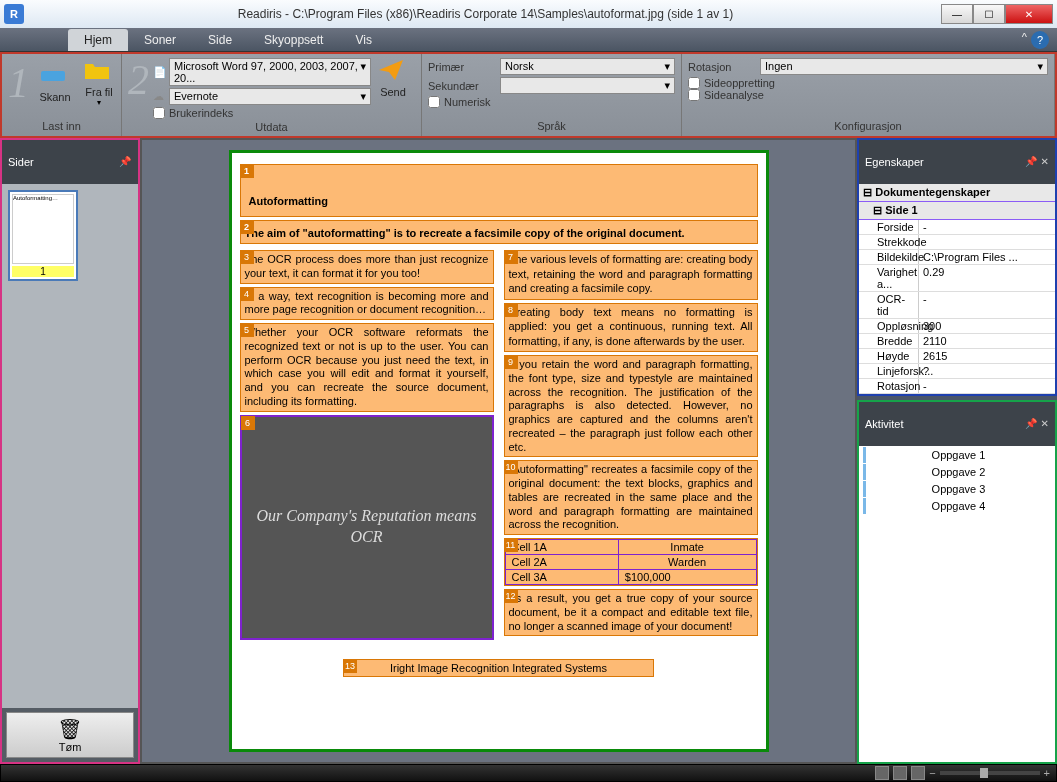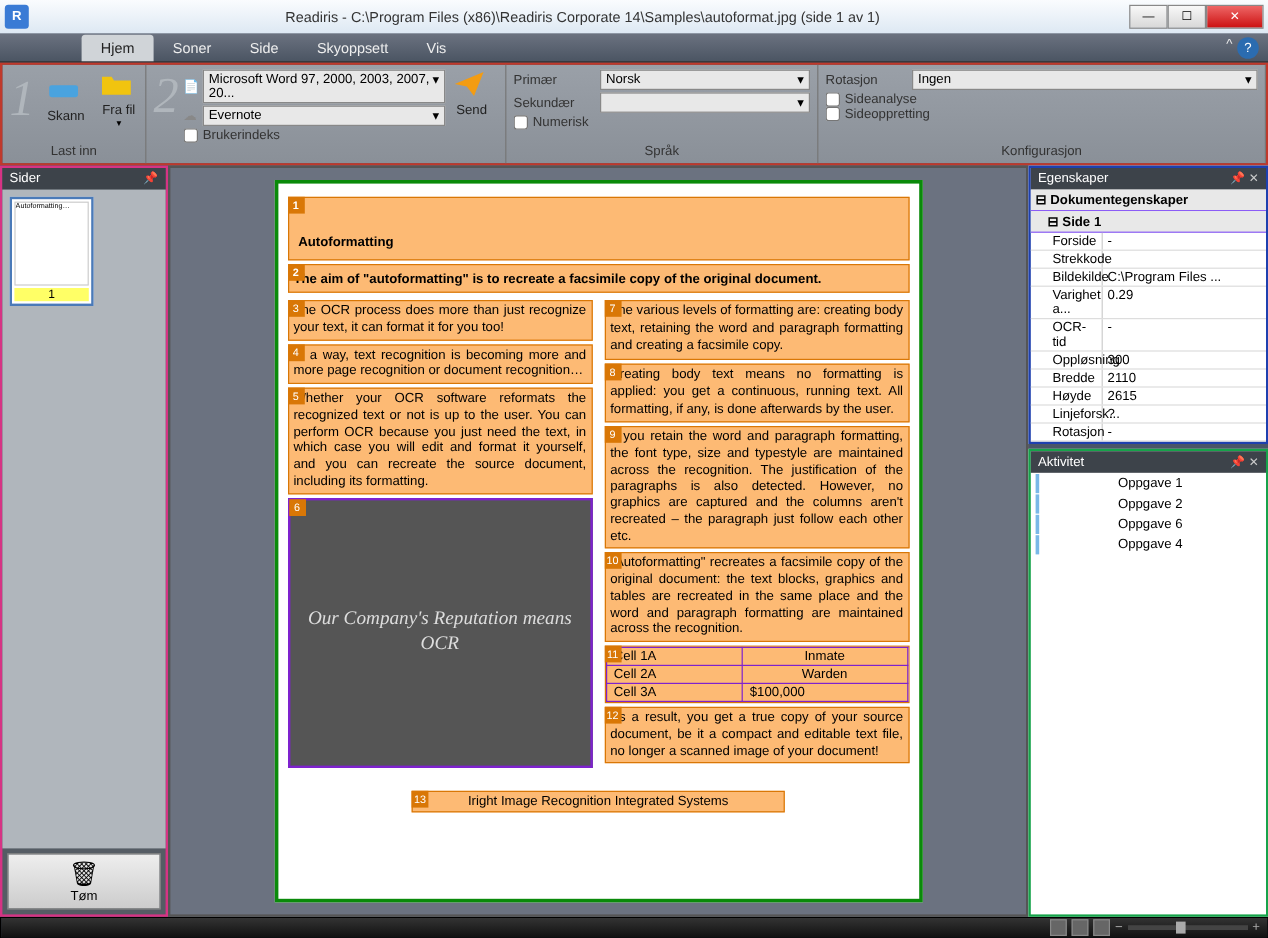--- a/index.html
+++ b/index.html
@@ -34,21 +34,21 @@
 .ribbon-field label { width: 72px; color: #333; font-size: 11px; }
 .ribbon-field .combo { background: #e8e8e8; border: 1px solid #888; padding: 1px 4px; flex: 1; min-width: 140px; font-size: 11px; display: flex; justify-content: space-between; }
 .chk { display: flex; align-items: center; gap: 4px; color: #333; font-size: 11px; }
 .chk input { width: 12px; height: 12px; }
 
 
 .main { display: flex; height: calc(782px - 28px - 24px - 86px - 18px); }
 
 
 .left-panel { width: 140px; border: 2px solid #d63384; display: flex; flex-direction: column; background: #555c64; }
-.panel-header { background: #3d434a; color: #fff; padding: 3px 6px; display: flex; justify-content: space-between; align-items: flex-start; font-size: 12px; }
+.panel-header { background: #3d434a; color: #fff; padding: 16px 6px; display: flex; justify-content: space-between; align-items: flex-start; font-size: 12px; }
 .thumbs { flex: 1; background: #b0b6bc; padding: 6px; }
 .thumb { width: 70px; border: 2px solid #4a7ab8; background: #fff; padding: 2px; }
 .thumb-img { width: 100%; height: 70px; background: #fff; border: 1px solid #ccc; font-size: 6px; overflow: hidden; }
 .thumb-num { background: #ffff66; text-align: center; font-size: 10px; margin-top: 2px; }
 .empty-btn { background: linear-gradient(#eee,#ccc); border: 1px solid #888; margin: 4px; padding: 4px; text-align: center; }
 
 
 .canvas-wrap { flex: 1; background: #6b7280; border: 2px solid #555; overflow: hidden; display: flex; justify-content: center; padding: 10px 0; }
 .page { width: 540px; background: #fff; border: 3px solid #0a8a0a; padding: 8px; position: relative; }
 .zone { border: 1px solid #d97706; background: #fdba74; margin: 3px 0; padding: 2px 4px; position: relative; font-family: Georgia, serif; }
@@ -154,20 +154,21 @@
             <span>Brukerindeks</span>
           </label>
       </div>
       <div class="ribbon-btn">
         <svg class="icon">
             <path d="M2 12 L26 2 L18 22 L12 14 Z" fill="#f39c12"></path>
           </svg>
         <span class="lbl">Send</span>
       </div>
     </div>
+    <div class="ribbon-group-label">Utdata</div>
   </div>
 
   <div class="ribbon-group" style="width:260px">
     <div>
       <div class="ribbon-field">
           <label>Primær</label>
           <div class="combo">
             <span>Norsk</span>
             <span>▾</span>
           </div>
@@ -191,25 +192,25 @@
     <div>
       <div class="ribbon-field">
           <label>Rotasjon</label>
           <div class="combo" style="min-width:180px">
             <span>Ingen</span>
             <span>▾</span>
           </div>
         </div>
       <label class="chk">
           <input type="checkbox" style="">
-          <span>Sideanalyse</span>
+          <span>Sideoppretting</span>
         </label>
       <label class="chk">
           <input type="checkbox" style="">
-          <span>Sideoppretting</span>
+          <span>Sideanalyse</span>
         </label>
     </div>
     <div class="ribbon-group-label">Konfigurasjon</div>
   </div>
 </div>
 
 <div class="main">
 
   <div class="left-panel">
     <div class="panel-header">
@@ -324,21 +325,21 @@
           </div>
       </div>
     </div>
     <div class="activity-panel">
       <div class="panel-header">
           <span>Aktivitet</span>
           <span class="pin">📌 ✕</span>
         </div>
       <div class="activity-item">Oppgave 1</div>
       <div class="activity-item">Oppgave 2</div>
-      <div class="activity-item">Oppgave 6</div>
+      <div class="activity-item">Oppgave 3</div>
       <div class="activity-item">Oppgave 4</div>
     </div>
   </div>
 </div>
 
 <div class="statusbar">
   <div class="status-icon"></div>
   <div class="status-icon"></div>
   <div class="status-icon"></div>
   <span style="color:#aaa">−</span>

